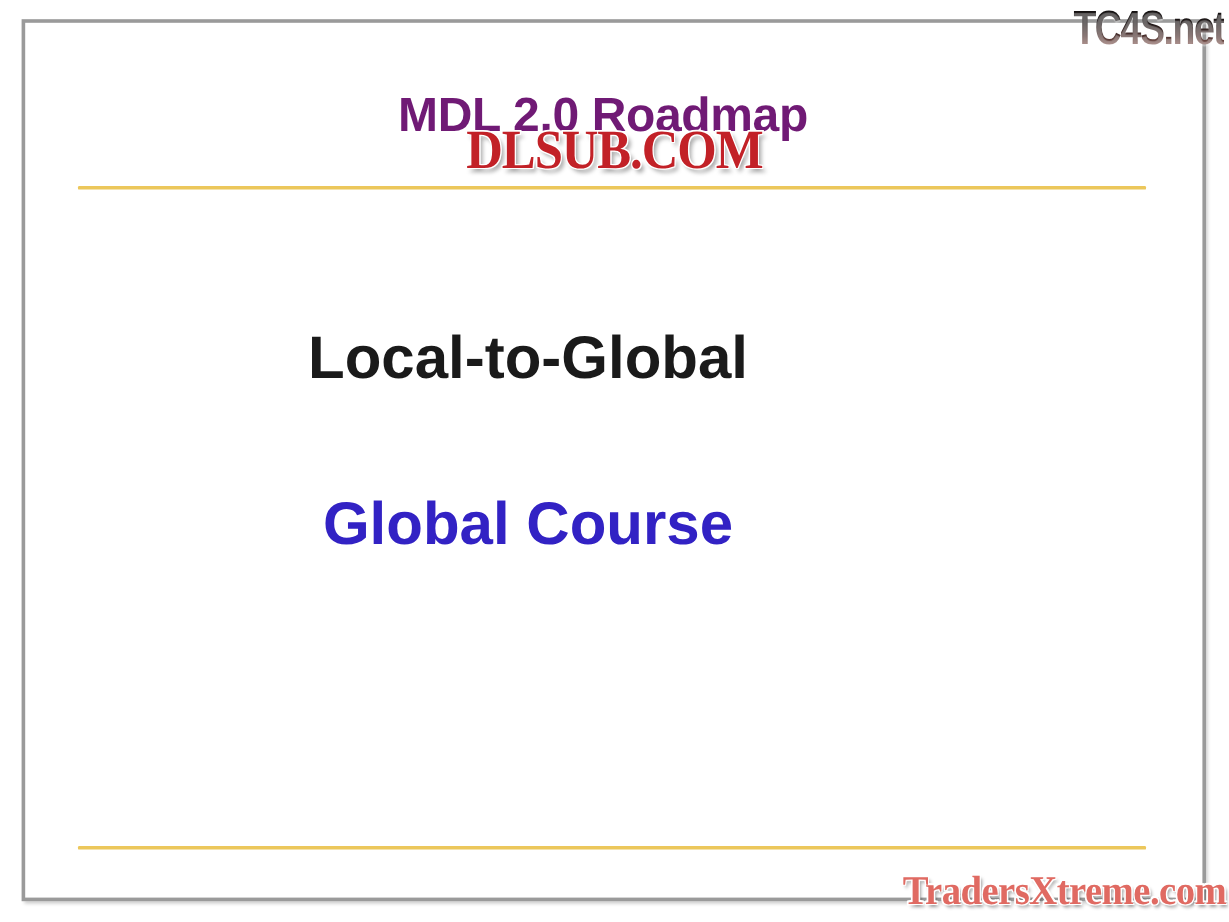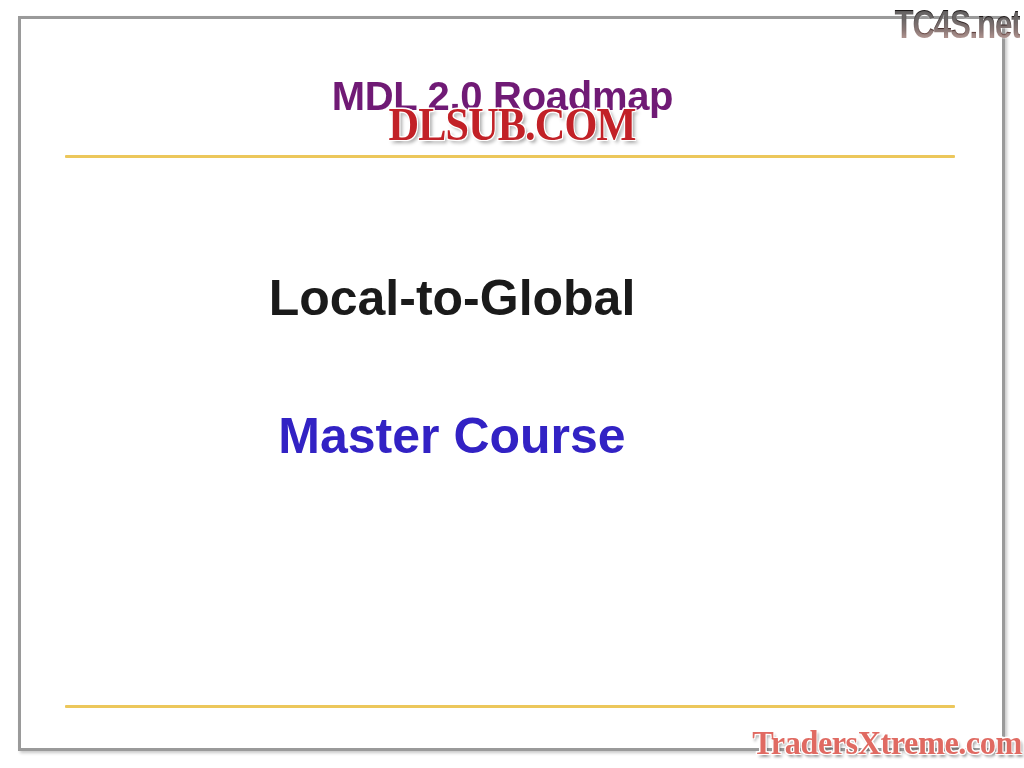--- a/index.html
+++ b/index.html
@@ -52,21 +52,21 @@
     height: 3px;
     background: #ecc75b;
     border-radius: 1px;
   }
   .rule-top    { left: 65px; top: 155px;  width: 890px; }
   .rule-bottom { left: 65px; top: 705px;  width: 890px; }
 
   
   .body-block {
     position: absolute;
-    left: 16px;
+    left: 4px;
     top: 262px;
     width: 872px;
     text-align: center;
   }
   .body-line {
     font-size: 50px;
     font-weight: bold;
     line-height: 72px;
     color: #1a1a1a;
     white-space: nowrap;
@@ -165,21 +165,21 @@
 
   <div class="rule rule-top"></div>
 
   <div class="body-block">
 
     <div class="body-line">Local-to-Global</div>
 
 
     <div class="body-spacer"></div>
 
-    <div class="body-line accent">Master Course</div>
+    <div class="body-line accent">Global Course</div>
   </div>
 
   <div class="rule rule-bottom"></div>
 
   <div class="wm wm-tc4s">TC4S.net</div>
 
   <div class="wm wm-dlsub">DLSUB.COM</div>
 
   <div class="wm wm-traders">TradersXtreme.com</div>
 

